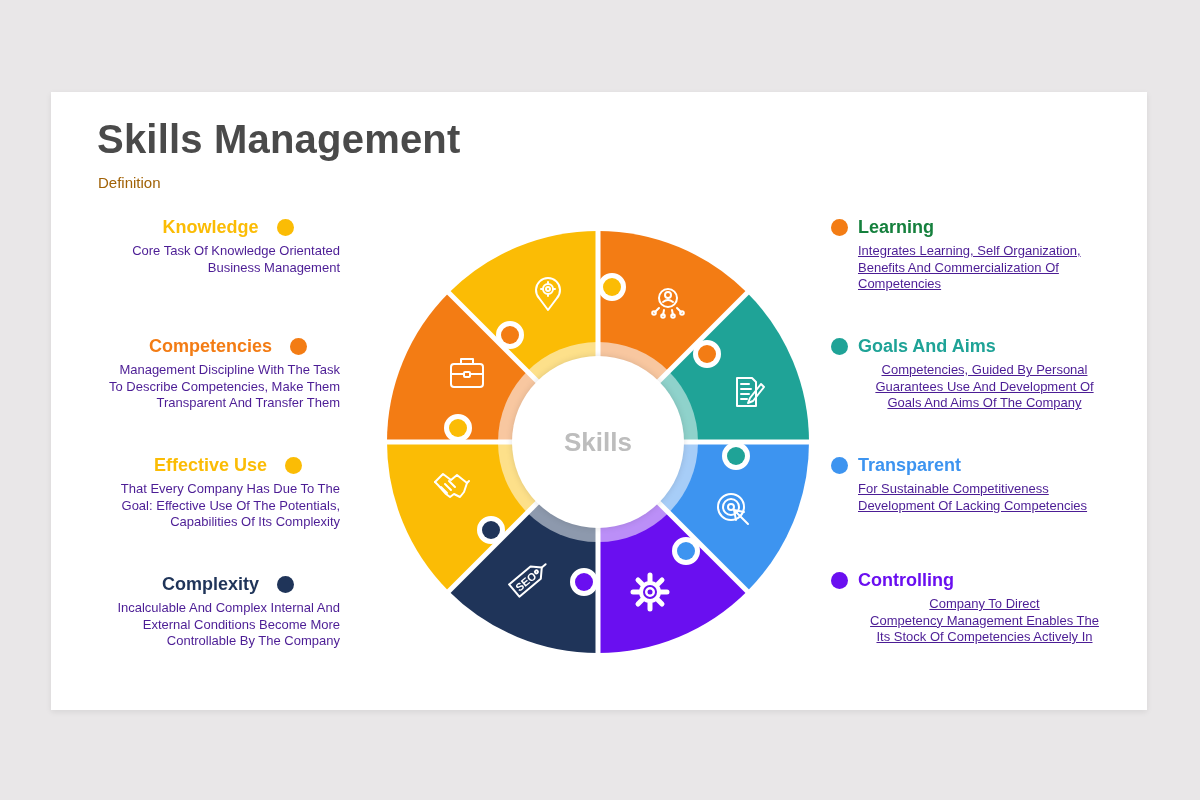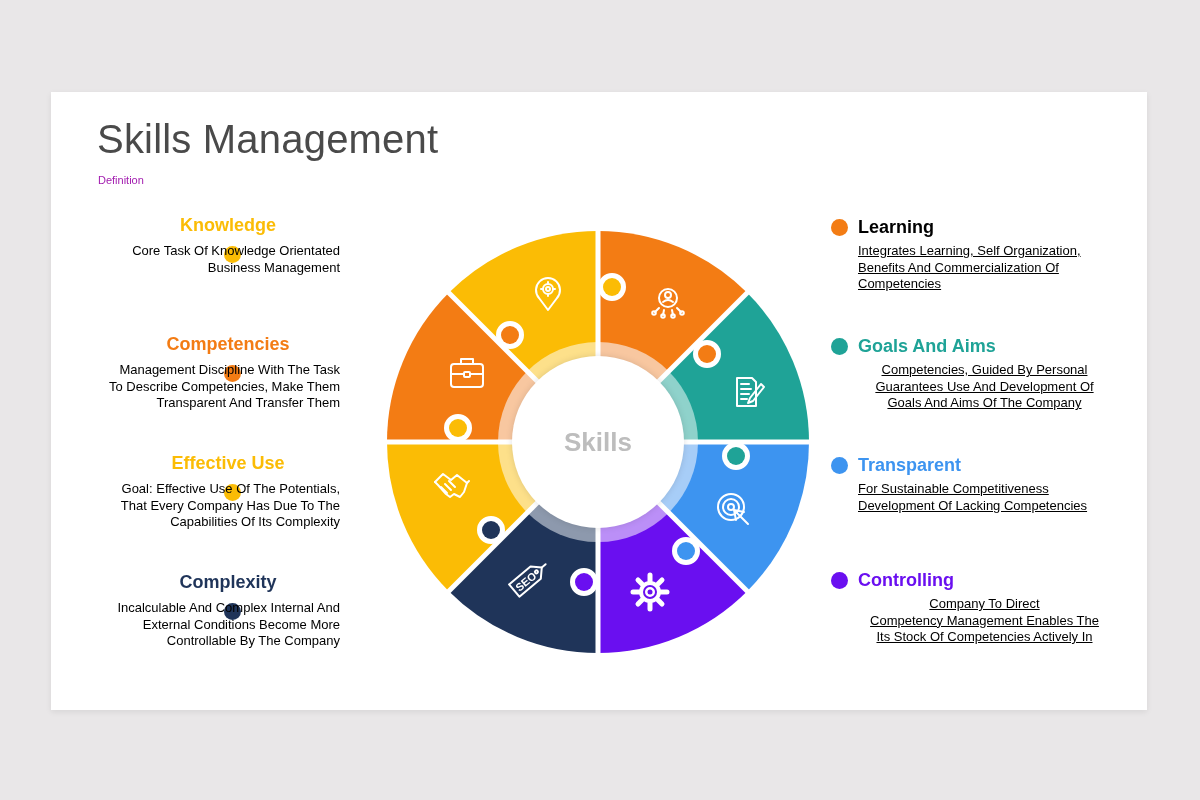--- a/index.html
+++ b/index.html
@@ -16,28 +16,28 @@
     width: 1096px; height: 618px;
     background: #ffffff;
     box-shadow: 0 2px 6px rgba(0,0,0,0.08);
   }
   .title {
     position: absolute;
     left: 97px; top: 117px;
     font-size: 40px;
     color: #4a4a4a;
     letter-spacing: 0.2px;
-    font-weight: normal;
+    font-weight: bold;
     margin: 0;
   }
   .subtitle {
     position: absolute;
     left: 98px; top: 174px;
-    font-size: 11px;
-    color: #a21caf;
+    font-size: 15px;
+    color: #a16207;
   }
   .item {
     position: absolute;
     width: 280px;
   }
   .item .head {
     display: flex;
     align-items: center;
     gap: 10px;
     font-weight: bold;
@@ -45,24 +45,24 @@
     height: 24px;
   }
   .item .dot {
     width: 17px; height: 17px; border-radius: 50%;
     flex: 0 0 17px;
   }
   .item .desc {
     margin-top: 4px;
     font-size: 13px;
     line-height: 16.5px;
-    color: #000000;
+    color: #4c1d95;
   }
   .item.left { text-align: right; }
-  .item.left .head { justify-content: flex-start; flex-direction: column; }
+  .item.left .head { justify-content: center; }
   .item.left .head .dot { order: 2; margin-left: 8px; }
   .item.left .desc { padding-right: 28px; }
   .item.right .desc { padding-left: 27px; text-decoration: underline; }
   .desc-line { display: block; }
   .wheel {
     position: absolute;
     left: 387px; top: 231px;
     width: 422px; height: 422px;
   }
   .center-label {
@@ -104,42 +104,42 @@
     <span class="desc-line">Transparent And Transfer Them</span>
   </div>
 </div>
 
 <div class="item left" style="left:88px; top:453px;">
   <div class="head">
     <span class="dot" style="background:#fbbc05"></span>
     <span style="color:#fbbc05">Effective Use</span>
   </div>
   <div class="desc">
+    <span class="desc-line">That Every Company Has Due To The</span>
     <span class="desc-line">Goal: Effective Use Of The Potentials,</span>
-    <span class="desc-line">That Every Company Has Due To The</span>
     <span class="desc-line">Capabilities Of Its Complexity</span>
   </div>
 </div>
 
 <div class="item left" style="left:88px; top:572px;">
   <div class="head">
     <span class="dot" style="background:#1f3459"></span>
     <span style="color:#1f3459">Complexity</span>
   </div>
   <div class="desc">
     <span class="desc-line">Incalculable And Complex Internal And</span>
     <span class="desc-line">External Conditions Become More</span>
     <span class="desc-line">Controllable By The Company</span>
   </div>
 </div>
 
 <div class="item right" style="left:831px; top:215px;">
   <div class="head">
     <span class="dot" style="background:#f37c14"></span>
-    <span style="color:#000000">Learning</span>
+    <span style="color:#15803d">Learning</span>
   </div>
   <div class="desc">
     <span class="desc-line">Integrates Learning, Self Organization,</span>
     <span class="desc-line">Benefits And Commercialization Of</span>
     <span class="desc-line">Competencies</span>
   </div>
 </div>
 
 <div class="item right" style="left:831px; top:334px;text-align:center;">
   <div class="head">

